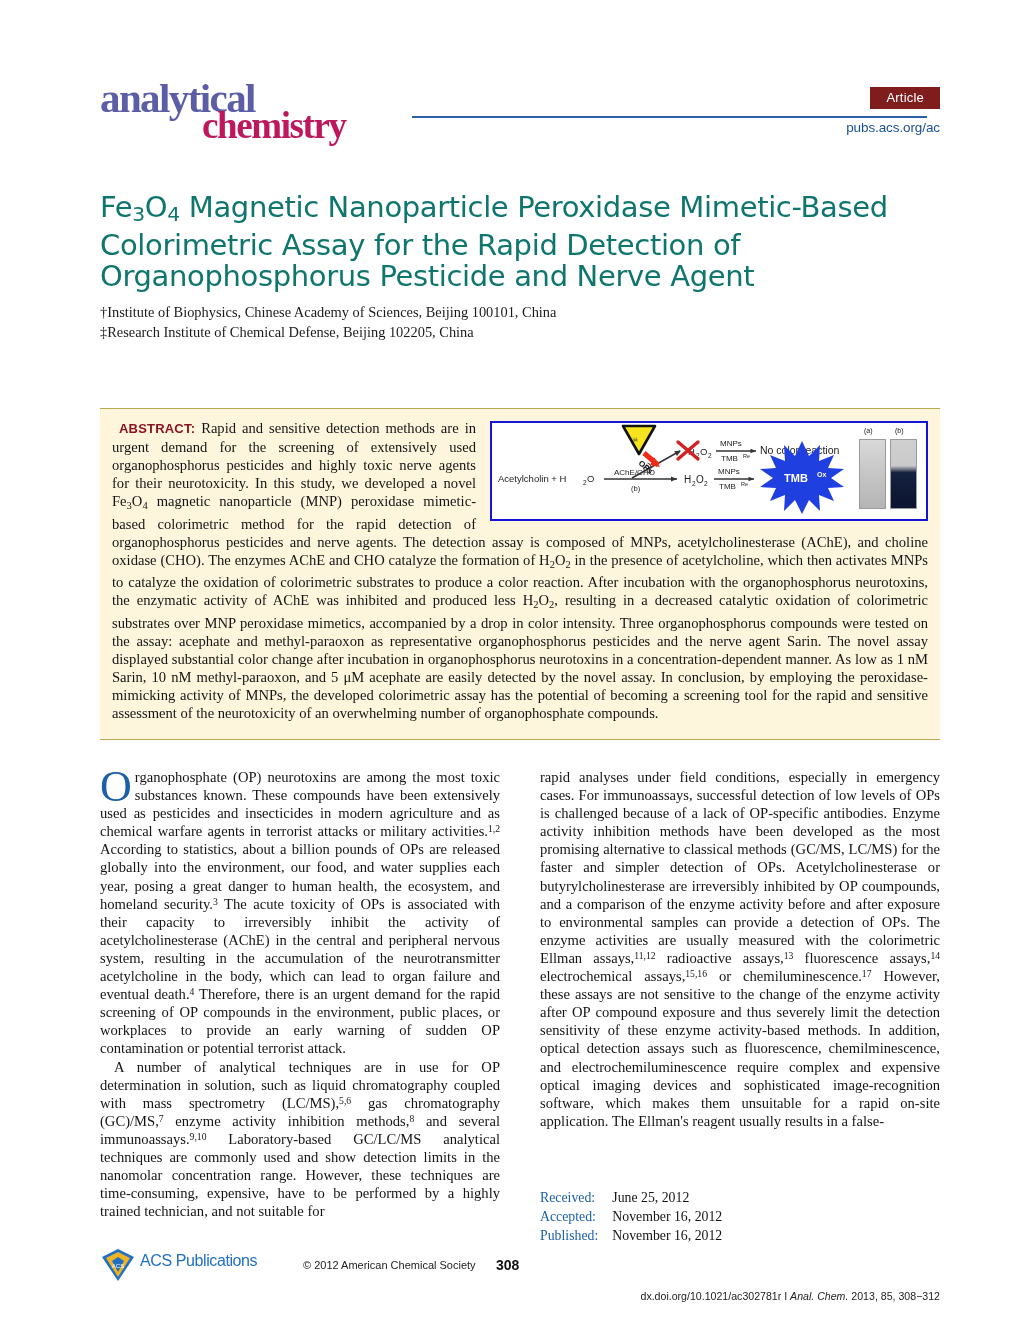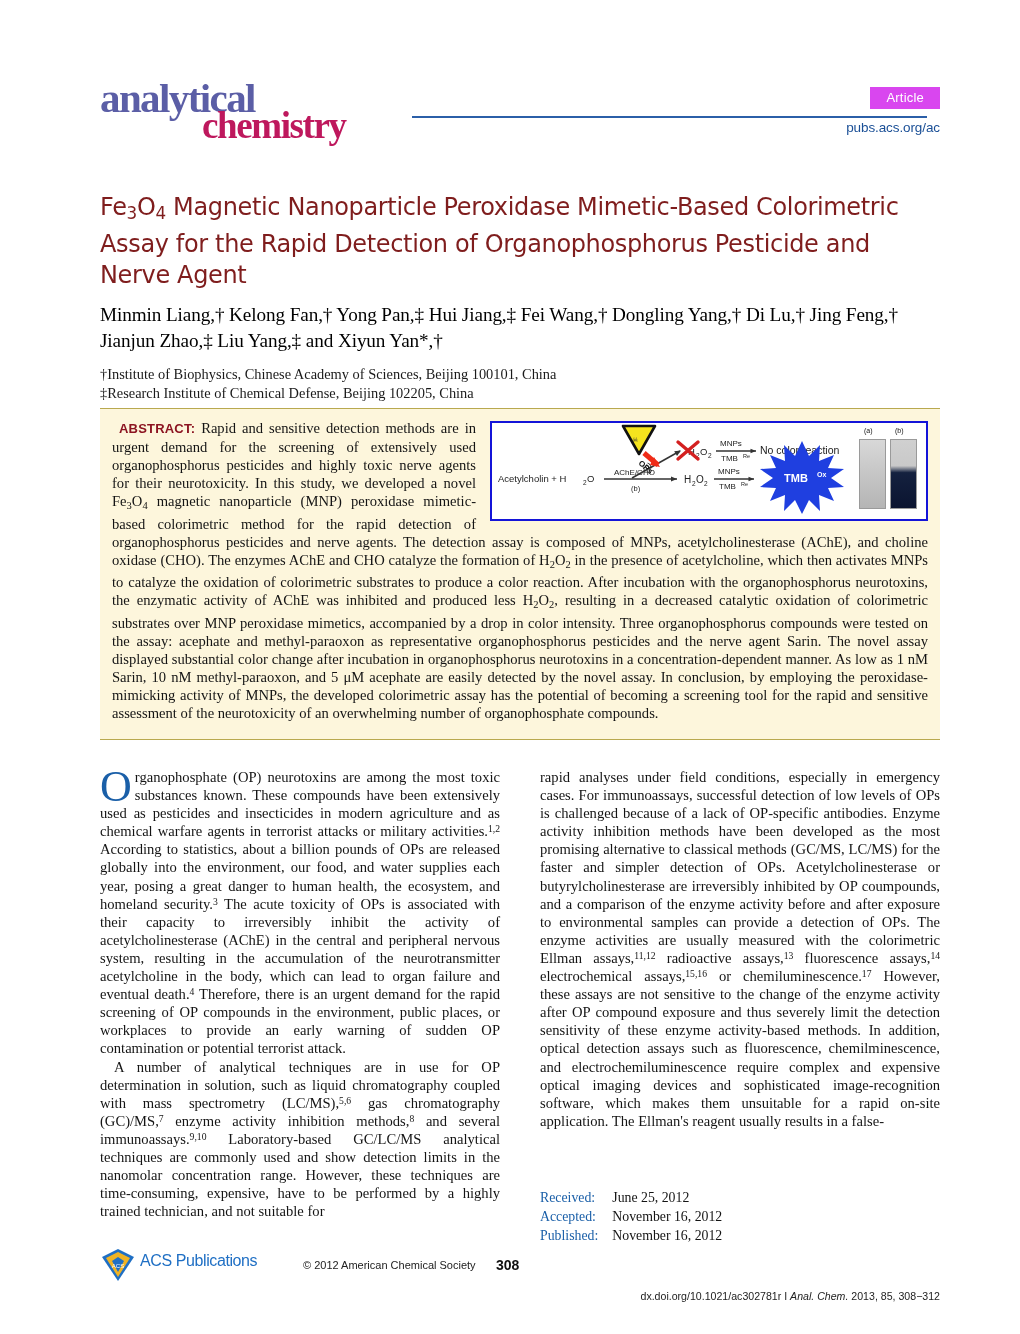--- a/index.html
+++ b/index.html
@@ -53,21 +53,21 @@
   }
   .masthead-rule {
     position: absolute;
     left: 312px; top: 40px;
     width: 515px; height: 2px;
     background: #2b5fa8;
   }
   .article-badge {
     position: absolute;
     right: 0; top: 11px;
-    background: #d946ef;
+    background: #7f1d1d;
     color: #ffffff;
     font-family: "Liberation Sans", sans-serif;
     font-size: 13px;
     padding: 3px 16px 4px 16px;
     letter-spacing: 0.2px;
   }
   .pubs-url {
     position: absolute;
     right: 0; top: 44px;
     color: #1a4f96;
@@ -77,25 +77,25 @@
   }
 
   
   .title-block {
     position: absolute;
     left: 100px; top: 192px;
     width: 840px;
   }
   .art-title {
     font-family: "DejaVu Sans", sans-serif;
-    font-size: 24px;
+    font-size: 29px;
     font-weight: normal;
     line-height: 31px;
     letter-spacing: -0.35px;
-    color: #7f1d1d;
+    color: #0f766e;
     margin: 0;
   }
   .art-title sub {
     font-size: 0.70em;
     vertical-align: -0.22em;
   }
   .authors {
     margin-top: 11px;
     font-family: "Liberation Serif", serif;
     font-size: 19.2px;
@@ -263,21 +263,20 @@
     </div>
     <div class="masthead-rule"></div>
     <div class="article-badge">Article</div>
     <div class="pubs-url">pubs.acs.org/ac</div>
   </div>
 
   <div class="title-block">
     <h1 class="art-title">
       <span>Fe</span><sub>3</sub><span>O</span><sub>4</sub><span> Magnetic Nanoparticle Peroxidase Mimetic-Based Colorimetric Assay for the Rapid Detection of Organophosphorus Pesticide and Nerve Agent</span>
     </h1>
-    <div class="authors">Minmin Liang,† Kelong Fan,† Yong Pan,‡ Hui Jiang,‡ Fei Wang,† Dongling Yang,† Di Lu,† Jing Feng,† Jianjun Zhao,‡ Liu Yang,‡ and Xiyun Yan*,†</div>
     <div class="affils">
       <div class="affil">†Institute of Biophysics, Chinese Academy of Sciences, Beijing 100101, China</div>
       <div class="affil">‡Research Institute of Chemical Defense, Beijing 102205, China</div>
     </div>
   </div>
 
   <div class="abstract-box">
 
     <div class="abs-fig">
       <svg class="fig-svg" width="429" height="91" viewBox="0 0 429 91">

